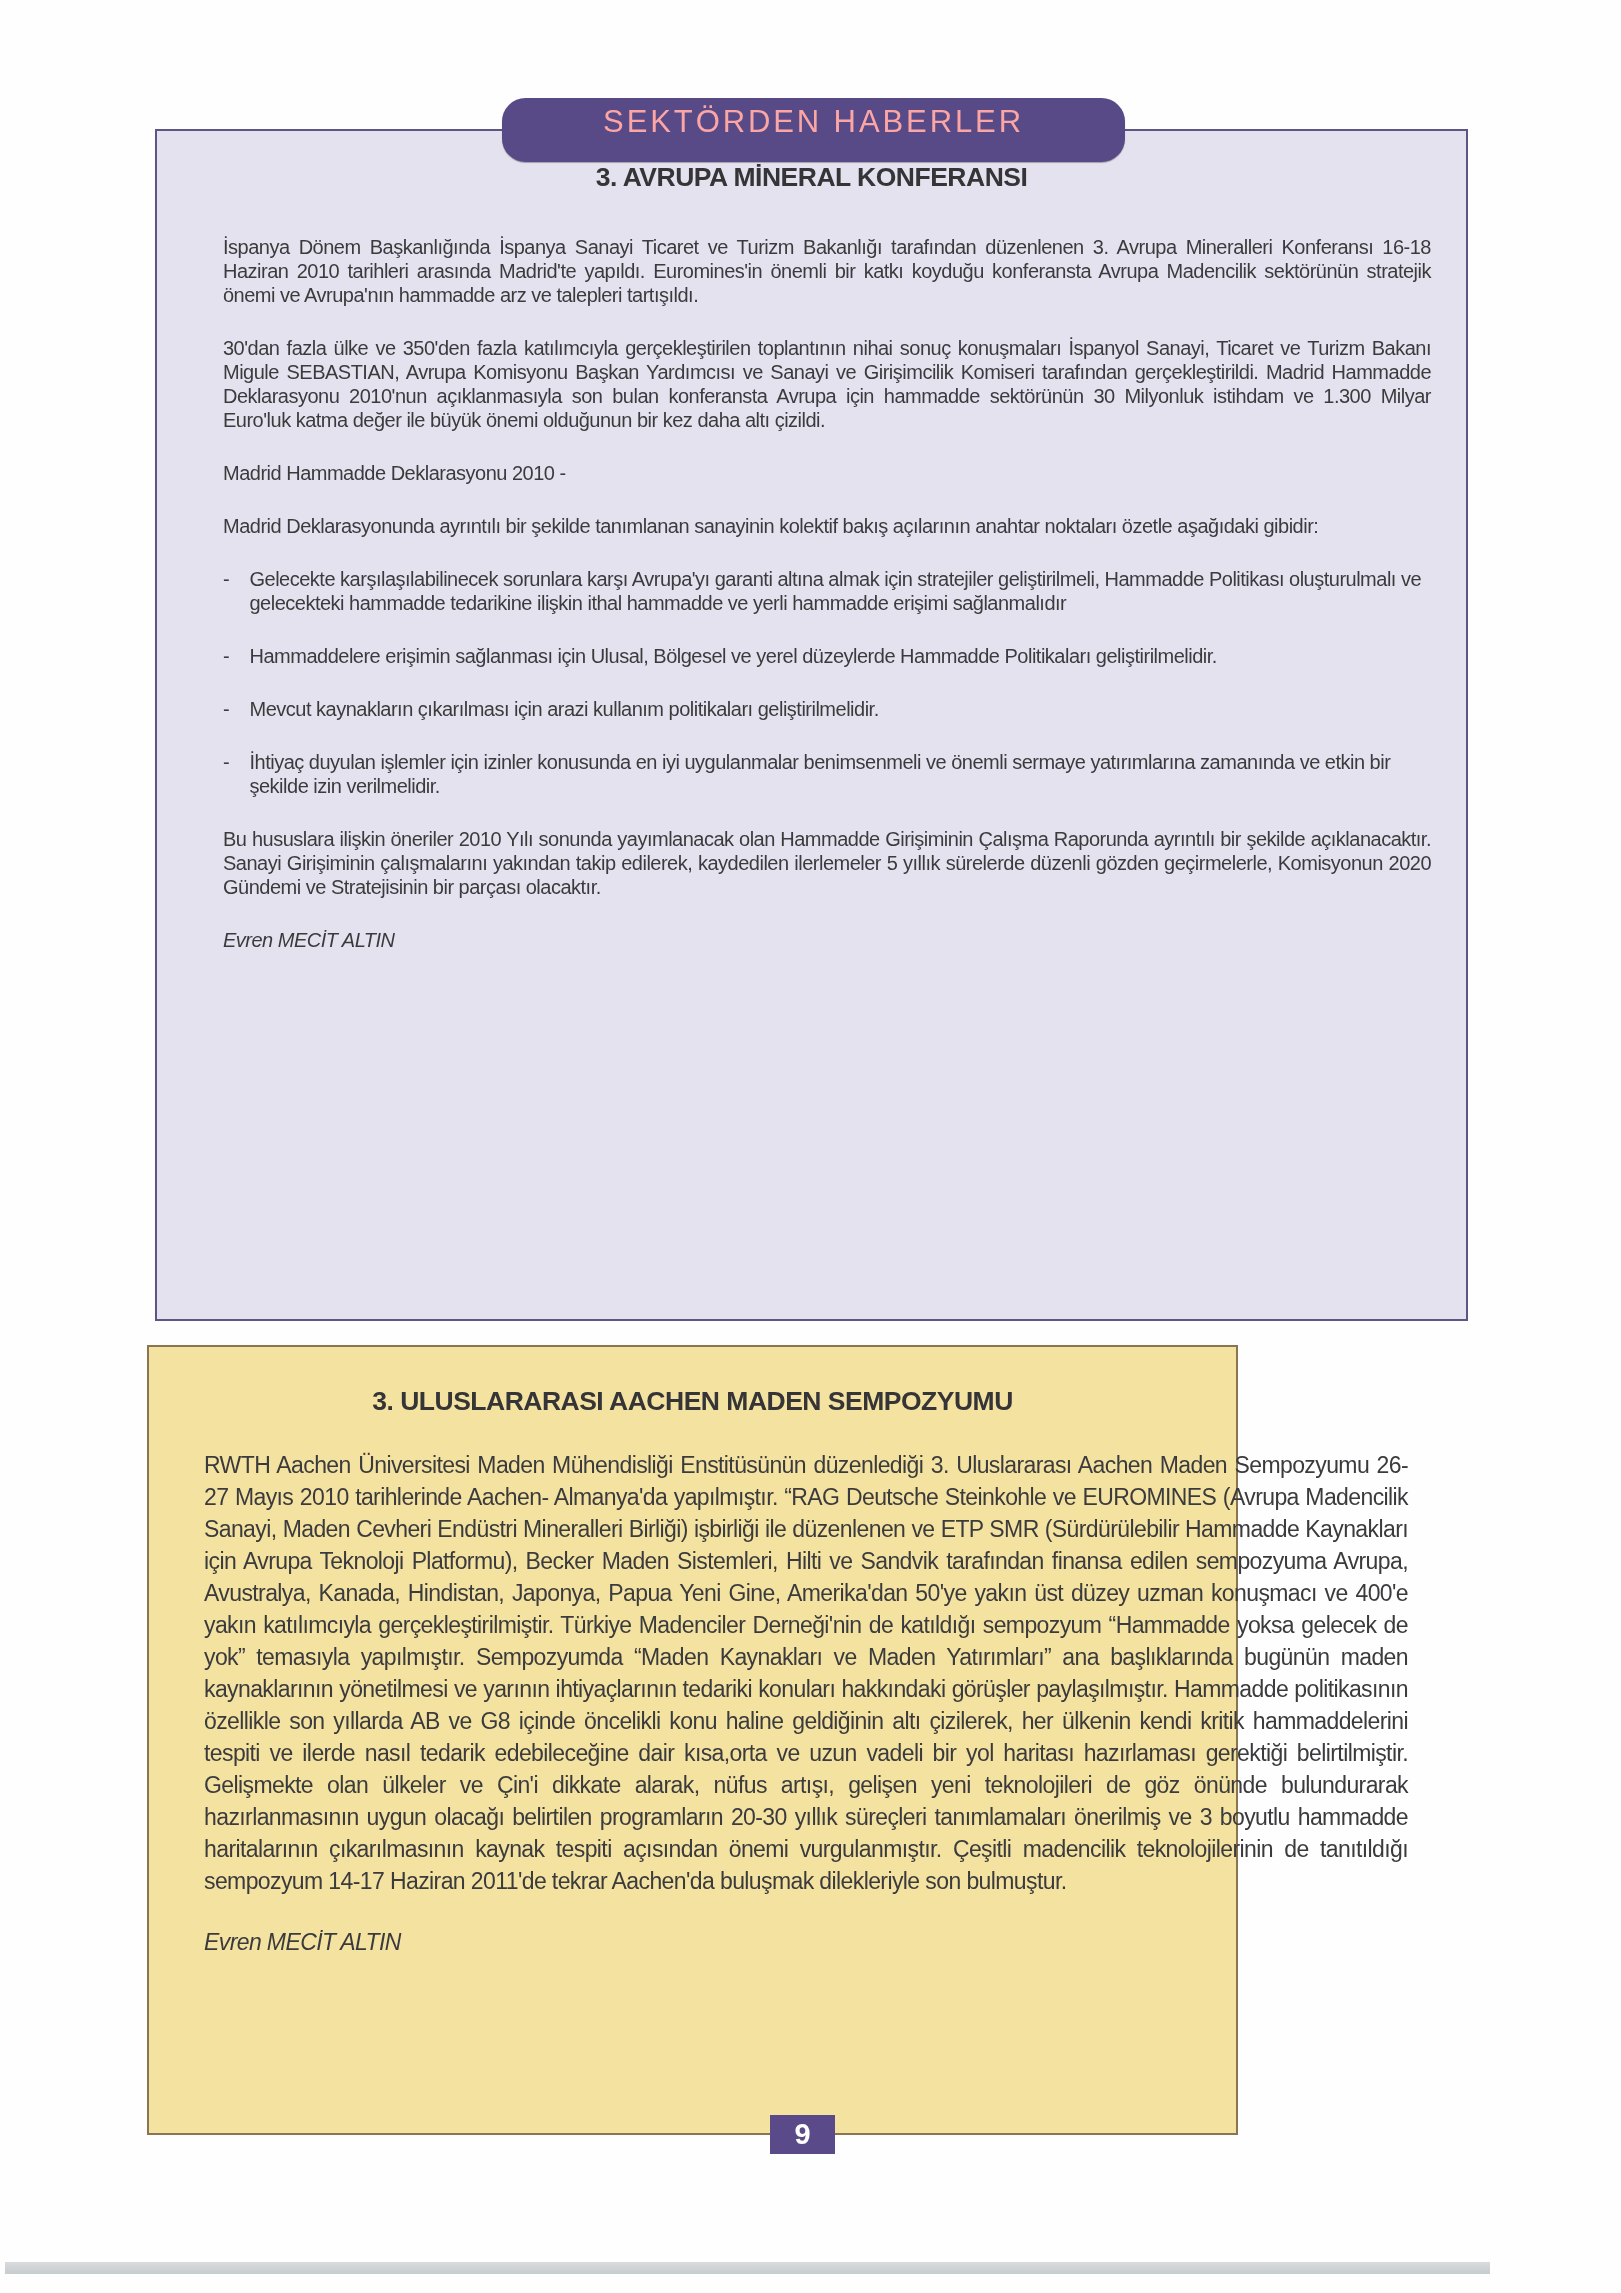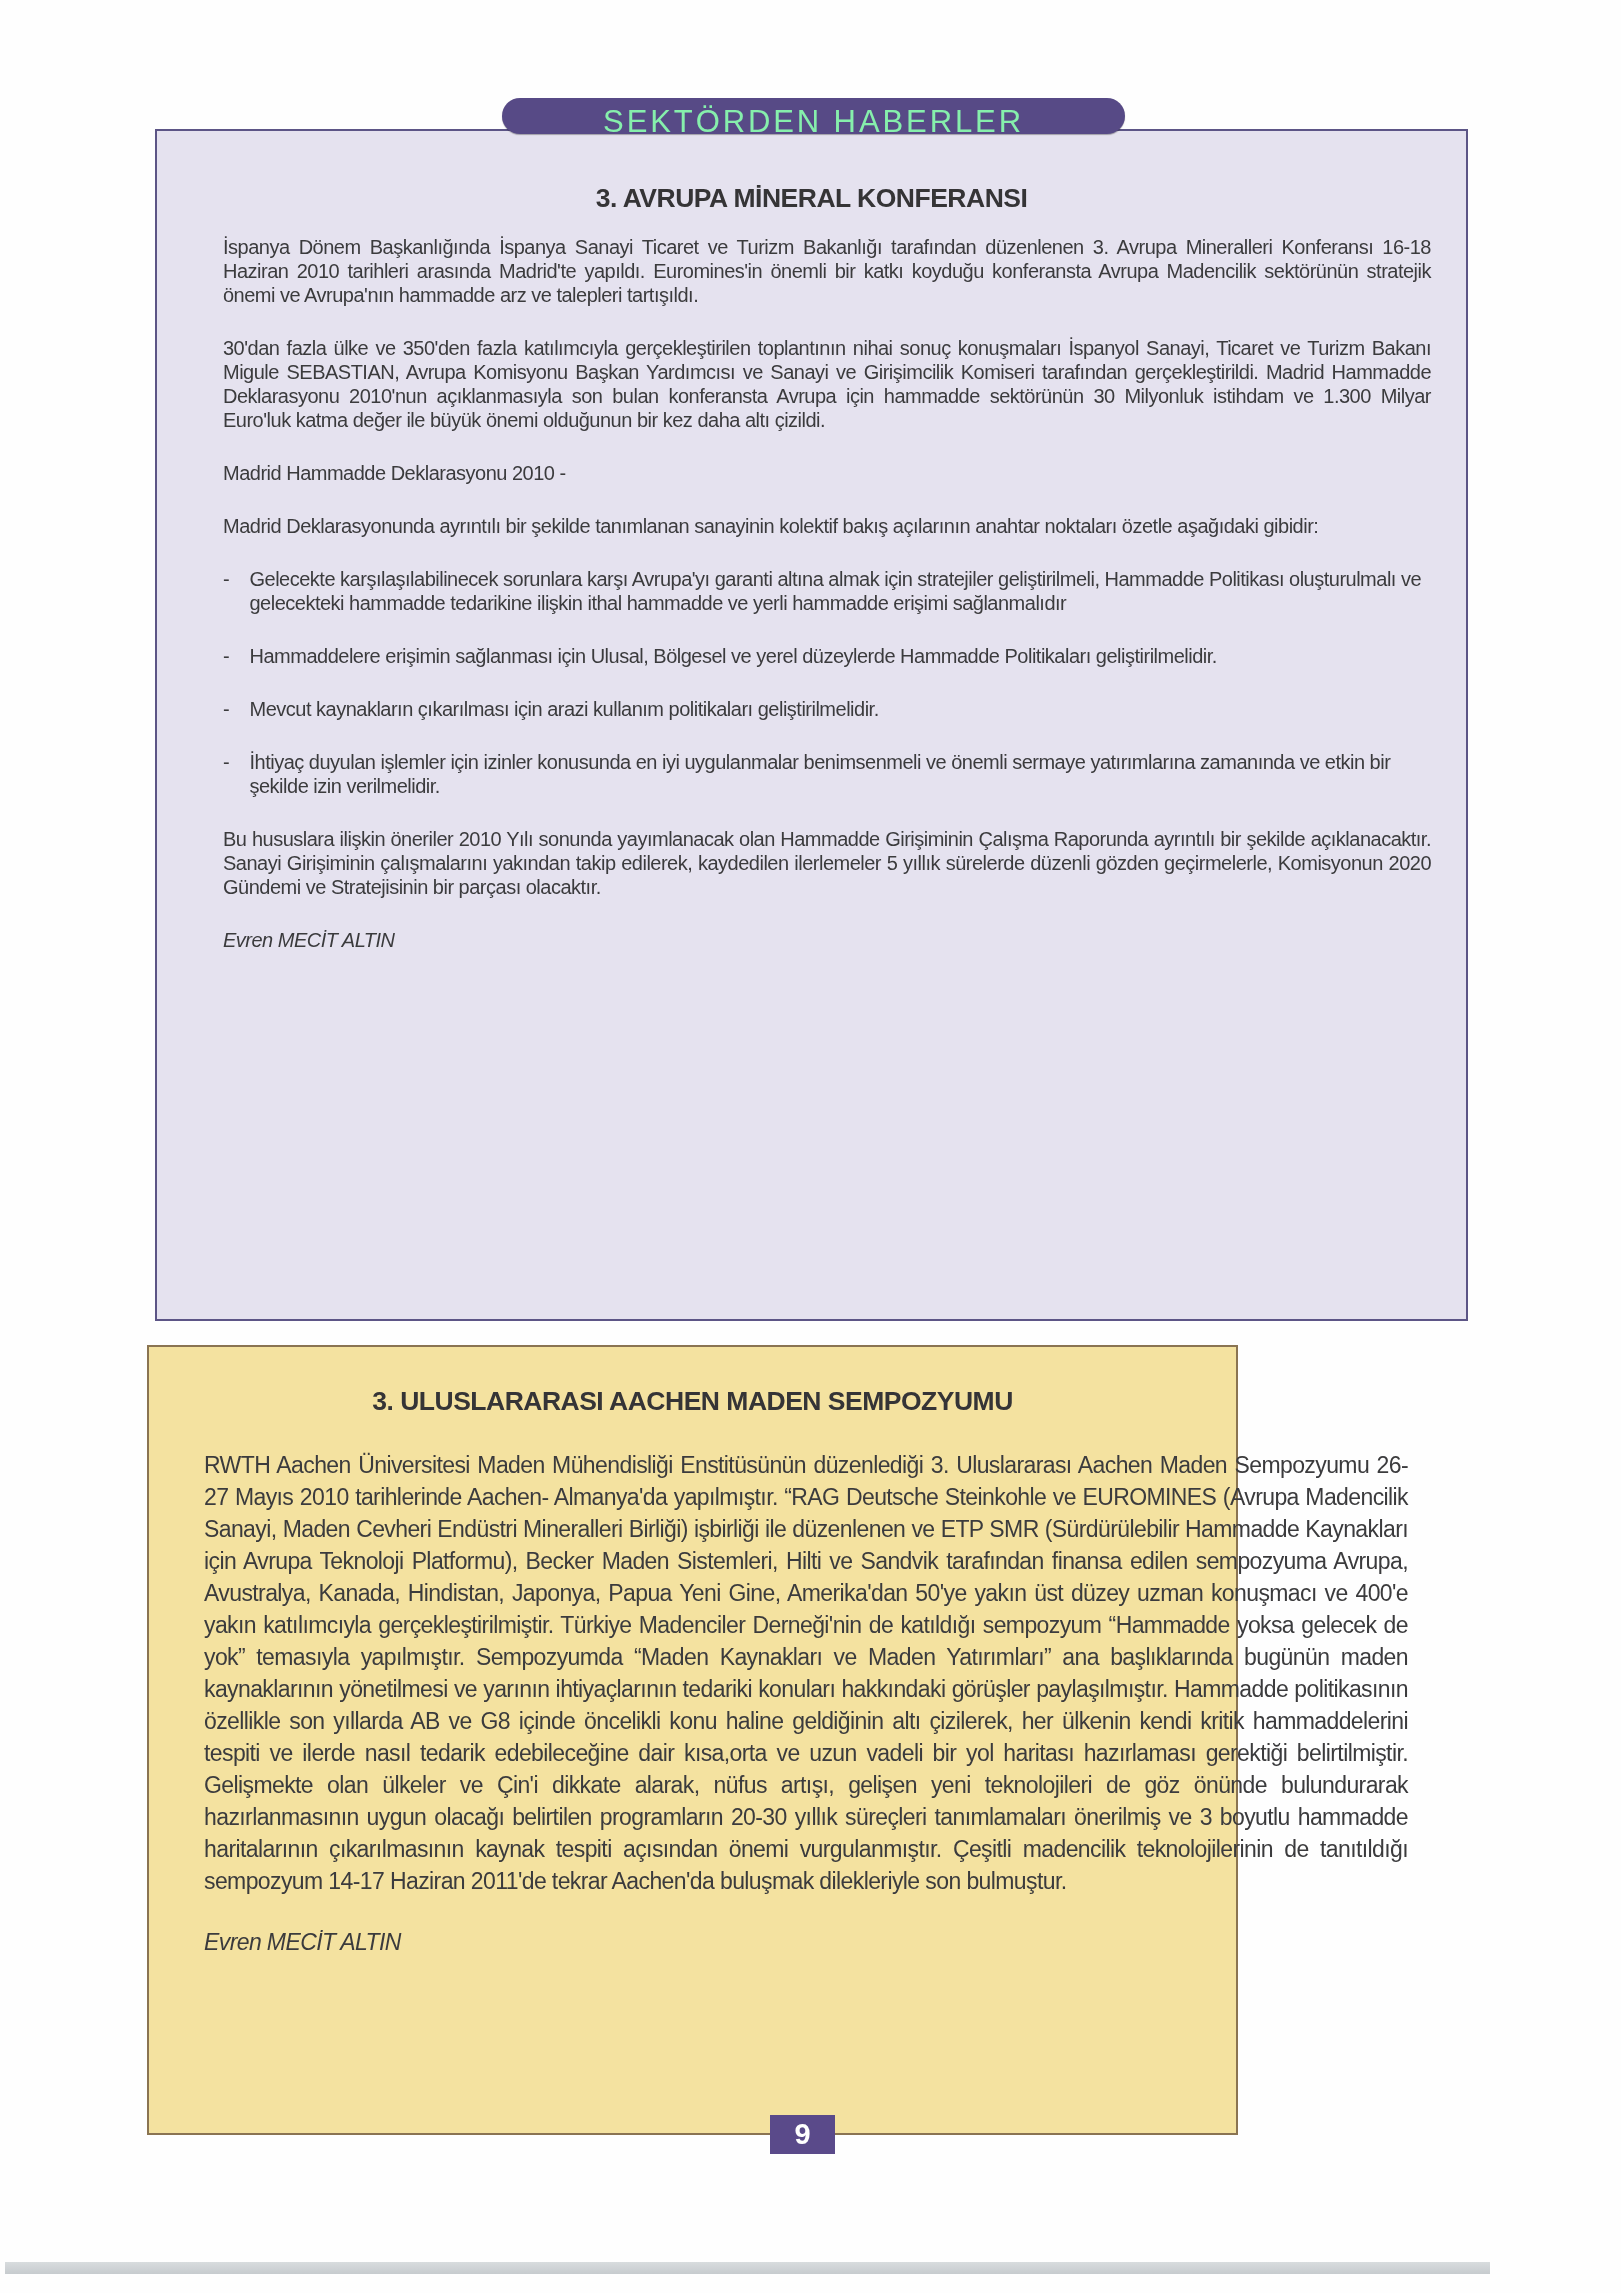--- a/index.html
+++ b/index.html
@@ -15,24 +15,24 @@
     position: absolute;
     left: 155px; top: 129px;
     width: 1313px; height: 1192px;
     background: #e5e2ef;
     border: 2.9px solid #5c5586;
     box-sizing: border-box;
   }
   .header-pill {
     position: absolute;
     left: 502px; top: 98px;
-    width: 623px; height: 36px;
+    width: 623px; height: 64px;
     background: #574a86;
     border-radius: 23.5px;
-    color: #86efac;
+    color: #fca5a5;
     font-size: 31px;
     letter-spacing: 2.9px;
     text-align: center;
     line-height: 47px;
     box-shadow: 0 1px 1px rgba(0,0,0,0.3);
   }
   .box2 {
     position: absolute;
     left: 147px; top: 1345px;
     width: 1091px; height: 790px;
@@ -99,21 +99,21 @@
     position: absolute;
     left: 4.9px; top: 2262px;
     width: 1485px; height: 11.8px;
     background: linear-gradient(#d8dcde, #c6cbce);
   }
 </style>
 </head>
 <body>
 
 <div class="box1">
-  <div class="section-title" style="top:52px;">3. AVRUPA MİNERAL KONFERANSI</div>
+  <div class="section-title" style="top:31px;">3. AVRUPA MİNERAL KONFERANSI</div>
 
   <div class="body-text" style="top:104px;">
     <p>İspanya Dönem Başkanlığında İspanya Sanayi Ticaret ve Turizm Bakanlığı tarafından düzenlenen 3. Avrupa Mineralleri Konferansı 16-18 Haziran 2010 tarihleri arasında Madrid'te yapıldı. Euromines'in önemli bir katkı koyduğu konferansta Avrupa Madencilik sektörünün stratejik önemi ve Avrupa'nın hammadde arz ve talepleri tartışıldı.</p>
     <p>30'dan fazla ülke ve 350'den fazla katılımcıyla gerçekleştirilen toplantının nihai sonuç konuşmaları İspanyol Sanayi, Ticaret ve Turizm Bakanı Migule SEBASTIAN, Avrupa Komisyonu Başkan Yardımcısı ve Sanayi ve Girişimcilik Komiseri tarafından gerçekleştirildi. Madrid Hammadde Deklarasyonu 2010'nun açıklanmasıyla son bulan konferansta Avrupa için hammadde sektörünün 30 Milyonluk istihdam ve 1.300 Milyar Euro'luk katma değer ile büyük önemi olduğunun bir kez daha altı çizildi.</p>
     <p>Madrid Hammadde Deklarasyonu 2010 -</p>
     <p>Madrid Deklarasyonunda ayrıntılı bir şekilde tanımlanan sanayinin kolektif bakış açılarının anahtar noktaları özetle aşağıdaki gibidir:</p>
     <ul>
       <li><span class="dash">-</span><span>Gelecekte karşılaşılabilinecek sorunlara karşı Avrupa'yı garanti altına almak için stratejiler geliştirilmeli, Hammadde Politikası oluşturulmalı ve gelecekteki hammadde tedarikine ilişkin ithal hammadde ve yerli hammadde erişimi sağlanmalıdır</span></li>
       <li><span class="dash">-</span><span>Hammaddelere erişimin sağlanması için Ulusal, Bölgesel ve yerel düzeylerde Hammadde Politikaları geliştirilmelidir.</span></li>
       <li><span class="dash">-</span><span>Mevcut kaynakların çıkarılması için arazi kullanım politikaları geliştirilmelidir.</span></li>

